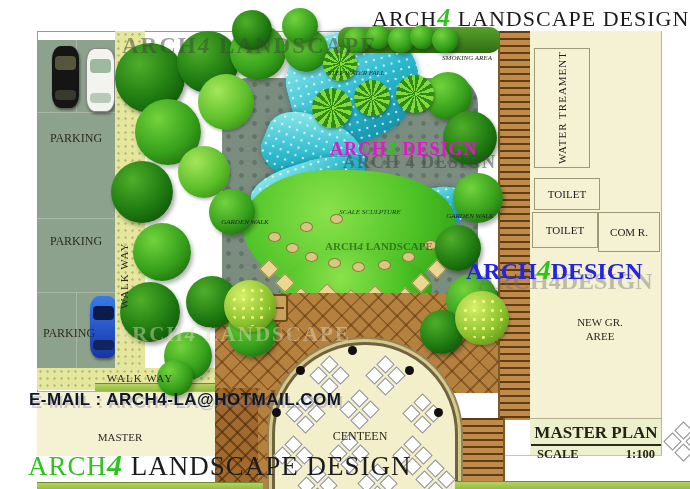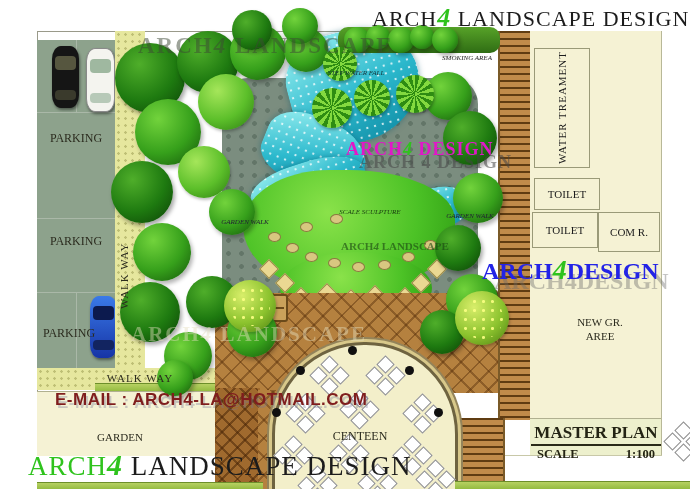--- a/index.html
+++ b/index.html
@@ -54,21 +54,21 @@
   .car-white{background:#f4f4ef;border:1px solid #8a8a8a;}.car-white .ws{background:#9fb8a0;}.car-white .rw{background:#b7c9b8;}
   .car-blue{background:linear-gradient(180deg,#3a7ae8,#1634a6);}.car-blue .ws{background:#0c1a4e;}.car-blue .rw{background:#122460;}
   
   .room{position:absolute;border:1px solid #9a9a78;background:#f5f2d4;display:flex;align-items:center;justify-content:center;}
   .stoneblob{position:absolute;background:#d8c780;border:1px solid #8a7a40;border-radius:50%;}
   .dtile{position:absolute;width:12px;height:12px;background:#ead892;border:1px solid #9a8a4a;transform:rotate(45deg);}
   .pav{position:absolute;background:#caa25a;border:2px solid #6a4a1a;border-radius:3px;}
   .pav::after{content:'';position:absolute;left:2px;right:2px;top:45%;height:2px;background:#6a4a1a;}
   
   .four{font-style:italic;font-weight:bold;}
-  .wm{position:absolute;font-weight:bold;white-space:nowrap;margin-left:16px;}
+  .wm{position:absolute;font-weight:bold;white-space:nowrap;}
   .titleline{font-size:22px;letter-spacing:1px;white-space:nowrap;}
   .tiny{font-size:7px;letter-spacing:0;font-style:italic;}
 </style>
 </head>
 <body>
 
 <div id="stage">
 
   <div class="abs" style="left:37px;top:31px;width:1px;height:424px;background:#9a9a8a;"></div>
   <div class="abs" style="left:37px;top:31px;width:625px;height:1px;background:#9a9a8a;"></div>
@@ -276,21 +276,21 @@
   <div class="tree t-mid" style="left:366px;top:25px;width:24px;height:24px;"></div>
   <div class="tree t-mid" style="left:388px;top:27px;width:26px;height:26px;"></div>
   <div class="tree t-mid" style="left:410px;top:25px;width:24px;height:24px;"></div>
   <div class="tree t-mid" style="left:432px;top:27px;width:26px;height:26px;"></div>
 
   <div class="lbl" style="left:40px;top:131px;width:72px;font-size:12px;">PARKING</div>
   <div class="lbl" style="left:40px;top:234px;width:72px;font-size:12px;">PARKING</div>
   <div class="lbl" style="left:36px;top:326px;width:66px;font-size:12px;">PARKING</div>
   <div class="lbl vtext" style="left:118px;top:228px;width:24px;height:96px;font-size:11px;letter-spacing:1px;">WALK WAY</div>
   <div class="lbl" style="left:90px;top:372px;width:100px;font-size:11px;letter-spacing:1px;">WALK WAY</div>
-  <div class="lbl" style="left:60px;top:431px;width:120px;font-size:11px;">GARDEN</div>
+  <div class="lbl" style="left:60px;top:431px;width:120px;font-size:11px;">MASTER</div>
   <div class="lbl" style="left:315px;top:429px;width:90px;font-size:12px;z-index:40;">CENTEEN</div>
   <div class="lbl tiny" style="left:436px;top:54px;width:62px;z-index:41;color:#222;">SMOKING AREA</div>
   <div class="lbl tiny" style="left:318px;top:69px;width:76px;z-index:41;color:#15333a;">STEP WATER FALL</div>
   <div class="lbl tiny" style="left:216px;top:218px;width:58px;z-index:41;color:#223;">GARDEN WALK</div>
   <div class="lbl tiny" style="left:444px;top:212px;width:52px;z-index:41;color:#223;">GARDEN WALK</div>
   <div class="lbl tiny" style="left:332px;top:208px;width:76px;z-index:41;color:#173a10;">SCALE SCULPTURE</div>
 
   <div class="wm" style="left:122px;top:33px;font-size:23px;letter-spacing:2px;color:rgba(60,72,52,.5);z-index:45;">
     <span>ARCH</span><span class="four">4</span><span> LANDSCAPE</span>
   </div>
@@ -302,21 +302,21 @@
     <span>ARCH</span><span class="four" style="color:#2fc31d;">4</span><span> DESIGN</span>
   </div>
   <div class="wm" style="left:325px;top:240px;font-size:11px;color:rgba(25,65,18,.6);z-index:45;">
     <span>ARCH</span><span class="four">4</span><span> LANDSCAPE</span>
   </div>
   <div class="wm" style="left:478px;top:268px;font-size:24px;color:rgba(105,105,105,.4);z-index:45;">ARCH4DESIGN</div>
   <div class="wm" style="left:466px;top:254px;font-size:24px;color:#2323e6;z-index:46;">
     <span>ARCH</span><span class="four" style="color:#2fc31d;font-size:28px;">4</span><span>DESIGN</span>
   </div>
 
-  <div class="abs" style="left:55px;top:390px;font-family:'Liberation Sans',sans-serif;font-weight:bold;font-size:17px;color:#7f1d1d;letter-spacing:.5px;text-shadow:2px 3px 0 rgba(120,120,150,.35);z-index:50;white-space:nowrap;">E-MAIL : ARCH4-LA@HOTMAIL.COM</div>
+  <div class="abs" style="left:29px;top:390px;font-family:'Liberation Sans',sans-serif;font-weight:bold;font-size:17px;color:#0f172a;letter-spacing:.5px;text-shadow:2px 3px 0 rgba(120,120,150,.35);z-index:50;white-space:nowrap;">E-MAIL : ARCH4-LA@HOTMAIL.COM</div>
 
   <div class="abs" style="left:531px;top:423px;width:130px;z-index:50;color:#242414;">
     <div style="font-size:17px;font-weight:bold;text-align:center;border-bottom:2px solid #2a2a18;padding-bottom:1px;">MASTER PLAN</div>
     <div style="display:flex;justify-content:space-between;padding:1px 6px 0 6px;font-size:12.5px;font-weight:bold;">
       <span>SCALE</span>
       <span>1:100</span>
     </div>
   </div>
 
   <div class="abs titleline" style="left:372px;top:3px;z-index:60;">

